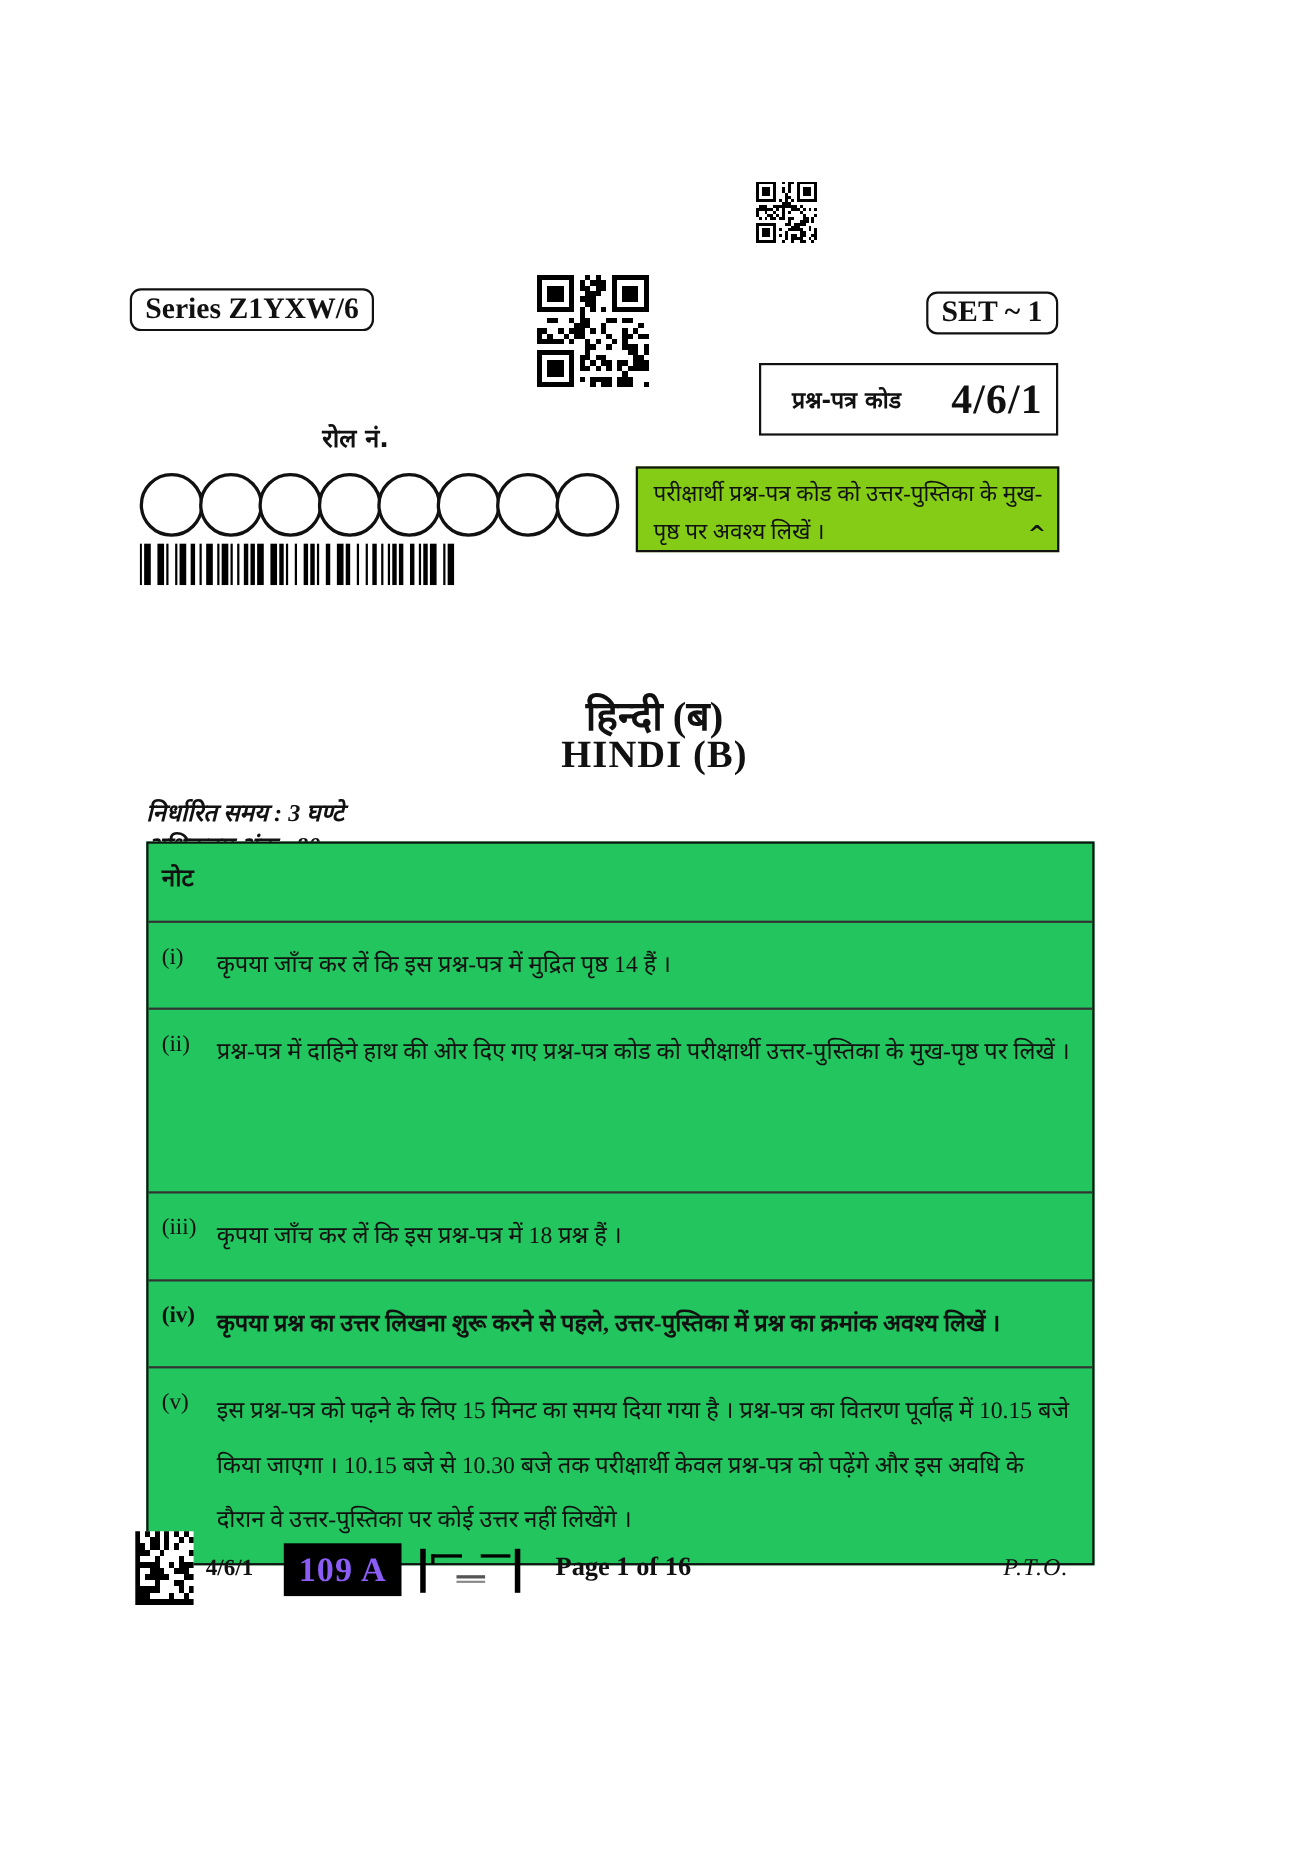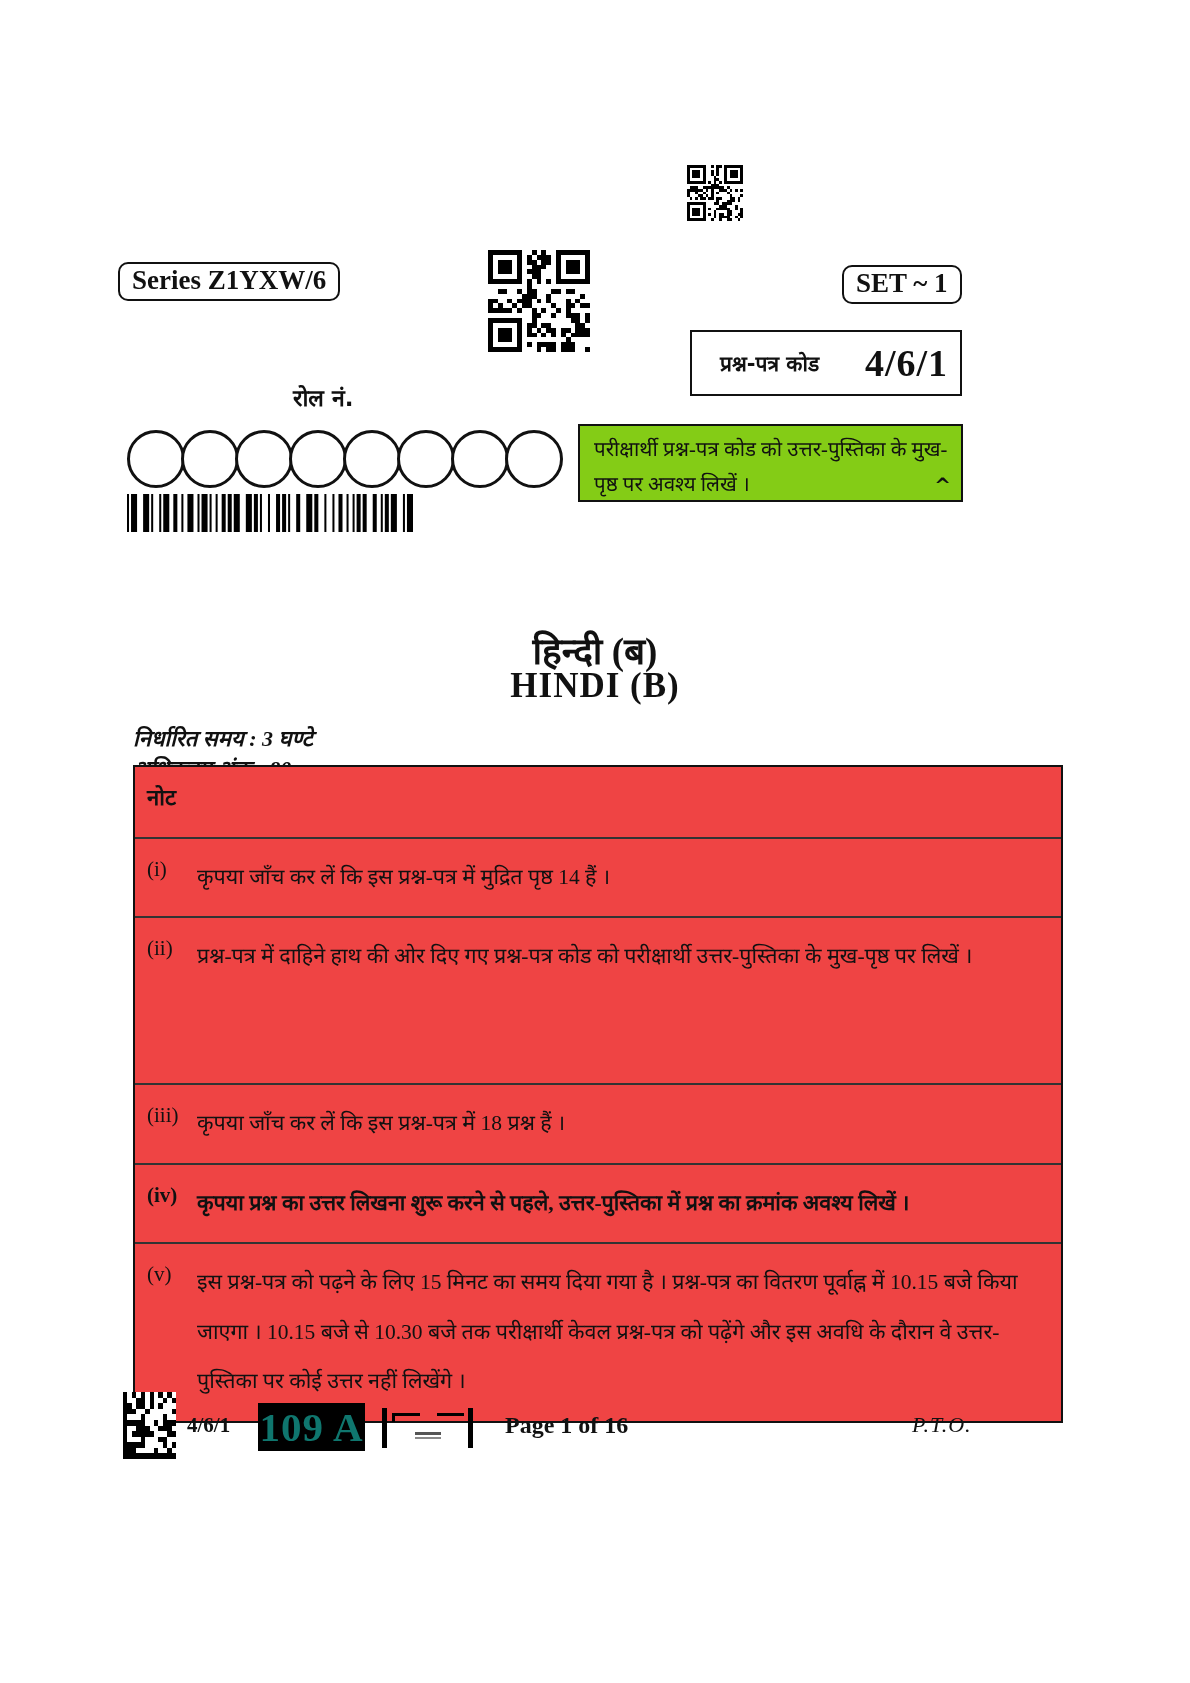--- a/index.html
+++ b/index.html
@@ -44,40 +44,40 @@
   .caret { position:absolute; right:10px; bottom:-2px; font-size:20px; font-weight:bold; font-family:"DejaVu Sans",sans-serif;}
 
   .title-hi { left:0; top:624px; width:100%; text-align:center; font-size:37px; font-weight:bold; }
   .title-en { left:0; top:666px; width:100%; text-align:center; font-size:35px; font-weight:bold; letter-spacing:1px; }
 
   .meta { left:133px; top:722px; width:930px; display:flex; justify-content:space-between;
           font-size:22px; font-weight:bold; font-style:italic;flex-direction:column; }
 
   
   .note-table {
-    left:133px; top:765px; width:930px;
-    border:2.5px solid #111; background:#ef4444;
+    left:133px; top:765px; width:862px;
+    border:2.5px solid #111; background:#22c55e;
   }
   .nrow { display:flex; align-items:flex-start; padding:14px 16px 14px 12px; border-top:2px solid #333; }
   .nrow:first-child { border-top:none; }
   .nrow .num { flex:none; width:50px; font-size:21px; padding-top:4px; }
   .nrow .txt { flex:1; font-size:21.5px; line-height:2.3; }
   .nrow.hdr { min-height:70px; font-weight:bold; font-size:22px; font-family:"DejaVu Sans",sans-serif; }
   .nrow.h1 { min-height:70px; }
   .nrow.h2 { min-height:167px; }
   .nrow.h3 { min-height:156px; }
   .nrow.bold .txt, .nrow.bold .num { font-weight:bold; }
 
   
   .footer-dm { left:123px; top:1392px; width:53px; height:67px; }
   .footer-code { left:187px; top:1413px; font-size:21px; font-weight:bold; }
   .footer-batch {
-    left:258px; top:1403px; width:107px; height:48px; background:#000; color:#0f766e;
+    left:258px; top:1403px; width:107px; height:48px; background:#000; color:#8b5cf6;
     display:flex; align-items:center; justify-content:center;
-    font-size:41px; font-weight:bold; letter-spacing:1px;
+    font-size:31px; font-weight:bold; letter-spacing:1px;
   }
   .regmark { left:380px; top:1406px; width:95px; height:44px; }
   .footer-page { left:505px; top:1412px; font-size:24px; font-weight:bold; }
   .footer-pto { left:912px; top:1412px; font-size:22px; font-weight:normal; font-style:italic; letter-spacing:1px; }
 
   svg { display:block; }
 </style>
 </head>
 <body>
 

